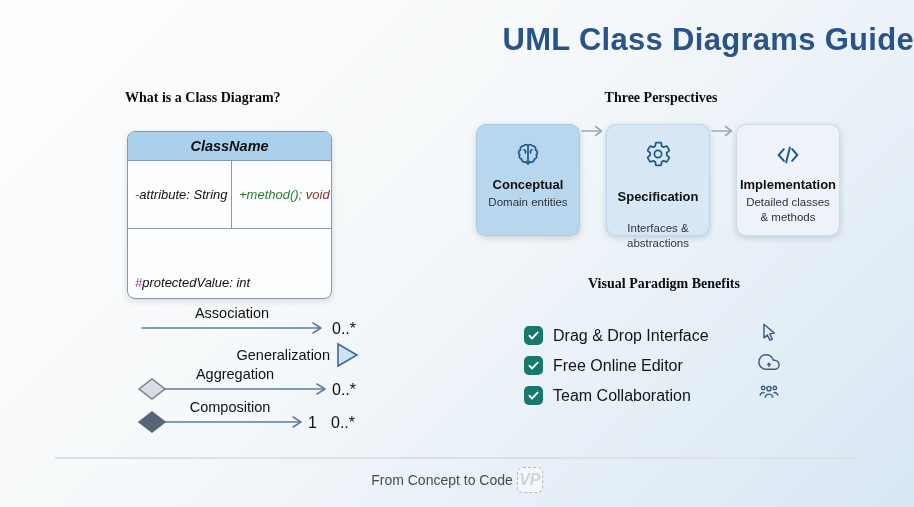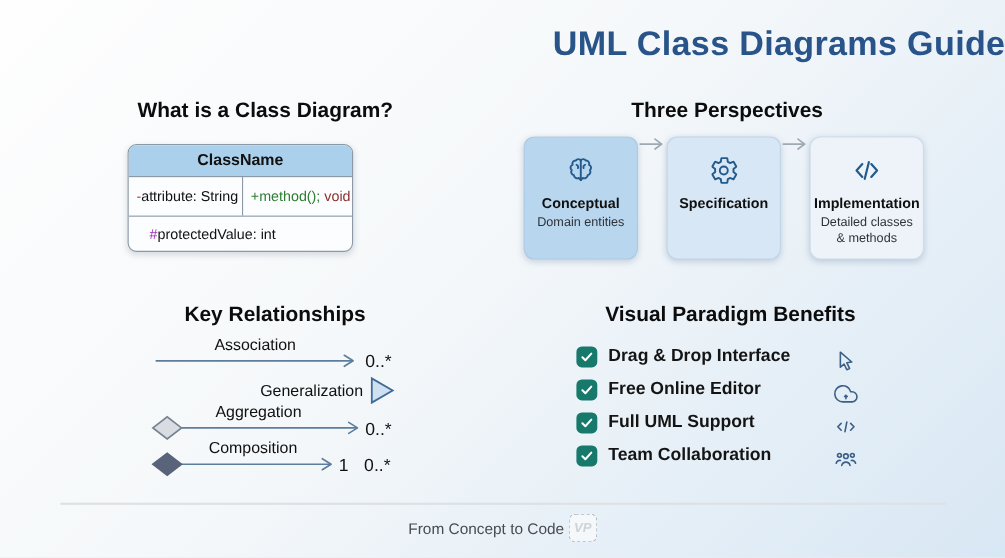--- a/index.html
+++ b/index.html
@@ -5,80 +5,80 @@
   html,body{margin:0;padding:0;background:#e9eef3;}
   .canvas{
     position:relative;width:914px;height:507px;overflow:hidden;
     font-family:"Liberation Sans",sans-serif;
     background:linear-gradient(135deg,#fefefe 0%,#f5f8fa 45%,#d8e7f4 100%);
   }
   .page-title{
     position:absolute;top:22px;left:0;width:914px;text-align:right;
     font-size:31px;font-weight:bold;color:#28548a;letter-spacing:.3px;
   }
-  .section-heading{position:absolute;font-size:19px;font-weight:bold;color:#0c0c0c;}
+  .section-heading{position:absolute;font-size:14px;font-weight:bold;color:#0c0c0c;font-family:Liberation Serif, serif;}
   #h-class{left:125px;top:90px;width:250px;text-align:left;}
   #h-persp{left:470px;top:90px;width:382px;text-align:center;}
   #h-rel{left:115px;top:276px;width:270px;text-align:center;}
   #h-benefits{left:479px;top:276px;width:370px;text-align:center;}
 
   
   .class-box{
-    position:absolute;left:116px;top:131px;width:203px;
+    position:absolute;left:127px;top:131px;width:203px;
     border:1.5px solid #8b98a5;border-radius:8px;background:#fcfdfe;
-    box-shadow:0 2px 6px rgba(60,80,100,.18);overflow:hidden;font-size:13px;color:#111;
+    box-shadow:0 2px 6px rgba(60,80,100,.18);overflow:hidden;font-size:13px;color:#111;font-style:italic;
   }
   .class-header{background:#abd0eb;text-align:center;font-weight:bold;font-size:14.5px;
     padding:6px 4px;border-bottom:1px solid #8b98a5;}
   .class-split{display:flex;border-bottom:1px solid #8b98a5;}
-  .class-cell{padding:10px 7px;white-space:nowrap;text-align:right;}
+  .class-cell{padding:26px 7px;white-space:nowrap;text-align:right;}
   .cell-attr{width:104px;border-right:1px solid #8b98a5;box-sizing:border-box;}
   .cell-method{flex:1;}
-  .class-prot{padding:8px 19px;}
+  .class-prot{padding:8px 7px;margin-top:38px;}
   .c-red{color:#c0392b;}
   .c-green{color:#2e7d32;}
   .c-maroon{color:#8b2f2f;}
   .c-purple{color:#9b30b5;}
   .visibility-legend{position:absolute;left:341px;top:153px;font-size:13px;color:#151515;line-height:1.6;}
 
   
   .cards{position:absolute;left:476px;top:124px;display:flex;}
   .card{
     width:104px;height:112px;border-radius:10px;display:flex;flex-direction:column;
     align-items:center;box-sizing:border-box;padding-top:15px;
     box-shadow:0 2px 6px rgba(70,100,140,.25);border:1px solid rgba(150,180,210,.35);
   }
   .card-1{background:#b9d6ef;}
-  .card-2{background:#d7e7f5;}
+  .card-2{background:#d7e7f5;gap:14px;}
   .card-3{background:#edf3f9;}
   .card-icon{color:#235a8c;height:30px;display:flex;align-items:center;}
   .card-title{font-size:13px;font-weight:bold;color:#101010;margin-top:7px;}
   .card-desc{font-size:11.5px;color:#2e3338;text-align:center;line-height:1.3;margin-top:3px;width:92px;}
   .card-arrow{width:26px;display:flex;justify-content:center;color:#9fa9b2;}
 
   
   .rel-svg{position:absolute;left:130px;top:302px;}
   .rel-svg text{font-family:"Liberation Sans",sans-serif;fill:#101010;}
 
   
   .benefits{position:absolute;left:524px;top:315px;width:258px;}
-  .benefit-row{display:flex;align-items:flex-start;height:30px;font-weight:bold;}
+  .benefit-row{display:flex;align-items:flex-end;height:30px;}
   .checkbox{width:19px;height:19px;background:#17796b;border-radius:5px;display:flex;
     align-items:center;justify-content:center;flex:0 0 19px;}
   .benefit-label{font-size:16px;color:#141414;margin-left:10px;flex:1;white-space:nowrap;}
   .benefit-icon{color:#3b5f86;width:26px;height:26px;display:flex;align-items:center;justify-content:center;}
 
   
   .separator{position:absolute;left:55px;top:457px;width:805px;height:2px;background:#dde1e5;}
   .footer{position:absolute;left:0;top:467px;width:914px;display:flex;align-items:center;
     justify-content:center;gap:4px;}
   .footer-text{font-size:14px;color:#474c52;}
   .footer-logo{width:26px;height:26px;border:1.5px dashed #b3b8bd;border-radius:6px;
     background:rgba(255,255,255,.55);display:flex;align-items:center;justify-content:center;
-    font-style:italic;font-weight:bold;font-size:12px;color:#ced3d8;box-sizing:border-box;}
+    font-style:italic;font-weight:bold;font-size:16px;color:#ced3d8;box-sizing:border-box;}
   svg{display:block;}
 </style>
 </head>
 <body>
 
 <div class="canvas">
 
   <div class="page-title">UML Class Diagrams Guide</div>
 
   <div class="section-heading" id="h-class">What is a Class Diagram?</div>
@@ -117,20 +117,21 @@
         </svg>
     </span>
     <div class="card card-2">
       <span class="card-icon">
         <svg width="28" height="28" viewBox="0 0 24 24" fill="none" stroke="currentColor" stroke-width="1.5" stroke-linecap="round" stroke-linejoin="round">
           <circle cx="12" cy="12" r="3.1"></circle>
           <path d="M19.5 13.1c.05-.36.08-.73.08-1.1s-.03-.74-.08-1.1l2-1.56a.48.48 0 0 0 .11-.61l-1.9-3.28a.48.48 0 0 0-.58-.21l-2.36.95c-.5-.38-1.05-.7-1.64-.95l-.36-2.51a.48.48 0 0 0-.47-.4h-3.8a.48.48 0 0 0-.47.4l-.36 2.51c-.59.25-1.14.57-1.64.95l-2.36-.95a.48.48 0 0 0-.58.21L3.19 8.73a.48.48 0 0 0 .11.61l2 1.56c-.05.36-.08.73-.08 1.1s.03.74.08 1.1l-2 1.56a.48.48 0 0 0-.11.61l1.9 3.28c.12.21.37.3.58.21l2.36-.95c.5.38 1.05.7 1.64.95l.36 2.51c.04.23.24.4.47.4h3.8c.23 0 .43-.17.47-.4l.36-2.51c.59-.25 1.14-.57 1.64-.95l2.36.95c.21.09.46 0 .58-.21l1.9-3.28a.48.48 0 0 0-.11-.61l-2-1.56z"></path>
         </svg>
       </span>
       <div class="card-title">Specification</div>
+      <div class="card-desc">Interfaces &amp; abstractions</div>
     </div>
     <span class="card-arrow">
       <svg width="24" height="14" viewBox="0 0 24 14" fill="none" stroke="currentColor" stroke-width="1.6" stroke-linecap="round" stroke-linejoin="round">
           <line x1="1" y1="7" x2="19.5" y2="7"></line>
           <polyline points="14.5 2.5 20.5 7 14.5 11.5"></polyline>
         </svg>
     </span>
     <div class="card card-3">
       <span class="card-icon">
         <svg width="28" height="28" viewBox="0 0 24 24" fill="none" stroke="currentColor" stroke-width="1.7" stroke-linecap="round" stroke-linejoin="round">
@@ -193,35 +194,20 @@
           <path d="M12 16.8v-3.4 M10.7 14.7l1.3-1.3 1.3 1.3"></path>
         </svg>
       </span>
     </div>
     <div class="benefit-row">
       <span class="checkbox">
         <svg width="13" height="13" viewBox="0 0 24 24" fill="none" stroke="#ffffff" stroke-width="3.4" stroke-linecap="round" stroke-linejoin="round">
             <polyline points="4.5 12.5 9.5 17.5 19.5 6.5"></polyline>
           </svg>
       </span>
-      <span class="benefit-label">Full UML Support</span>
-      <span class="benefit-icon">
-        <svg width="22" height="22" viewBox="0 0 24 24" fill="none" stroke="currentColor" stroke-width="1.6" stroke-linecap="round" stroke-linejoin="round">
-          <polyline points="7.3 8.6 4 12 7.3 15.4"></polyline>
-            <polyline points="16.7 8.6 20 12 16.7 15.4"></polyline>
-            <line x1="12.9" y1="7.2" x2="11.1" y2="16.8"></line>
-        </svg>
-      </span>
-    </div>
-    <div class="benefit-row">
-      <span class="checkbox">
-        <svg width="13" height="13" viewBox="0 0 24 24" fill="none" stroke="#ffffff" stroke-width="3.4" stroke-linecap="round" stroke-linejoin="round">
-            <polyline points="4.5 12.5 9.5 17.5 19.5 6.5"></polyline>
-          </svg>
-      </span>
       <span class="benefit-label">Team Collaboration</span>
       <span class="benefit-icon">
         <svg width="22" height="22" viewBox="0 0 24 24" fill="none" stroke="currentColor" stroke-width="1.6" stroke-linecap="round" stroke-linejoin="round">
           <circle cx="12" cy="8.4" r="2.3"></circle>
           <path d="M7.9 17.6a4.2 4.2 0 0 1 8.2 0"></path>
           <circle cx="5.6" cy="7.6" r="1.9"></circle>
           <path d="M2.4 15.4a3.5 3.5 0 0 1 4.2-2.7"></path>
           <circle cx="18.4" cy="7.6" r="1.9"></circle>
           <path d="M21.6 15.4a3.5 3.5 0 0 0-4.2-2.7"></path>
         </svg>

